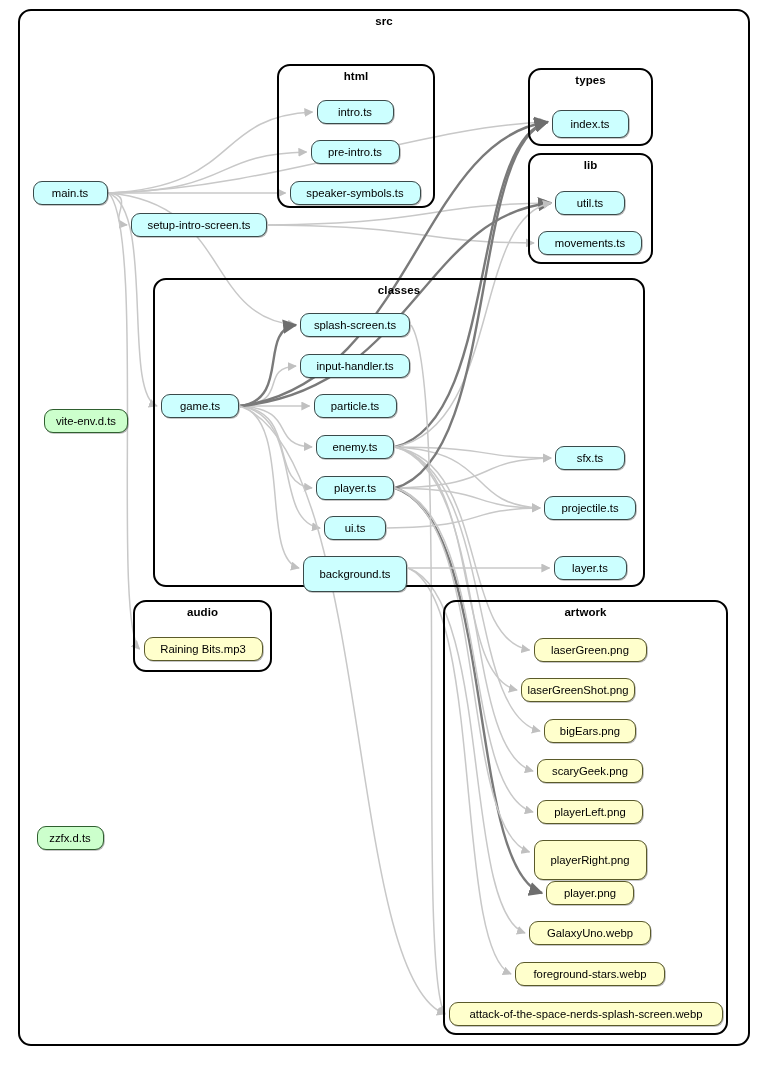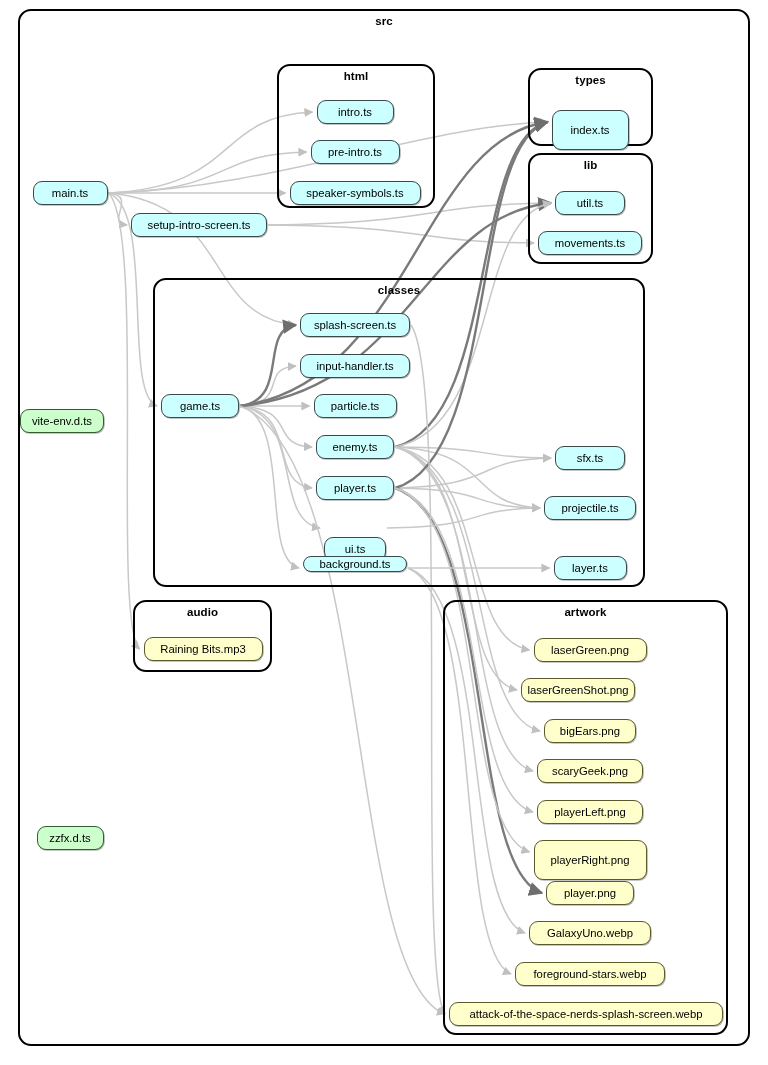--- a/index.html
+++ b/index.html
@@ -120,36 +120,36 @@
       <div class="cluster" style="left: 133px; top: 600px; width: 139px; height: 72px;">
         <div class="cluster-label">audio</div>
       </div>
       <div class="cluster" style="left: 443px; top: 600px; width: 285px; height: 435px;">
         <div class="cluster-label">artwork</div>
       </div>
     </div>
   <div id="nodes">
       <div class="node ts" style="left: 32.5px; top: 181px; width: 75px; height: 24px;">main.ts</div>
       <div class="node ts" style="left: 131px; top: 213px; width: 136px; height: 24px;">setup-intro-screen.ts</div>
-      <div class="node dts" style="left: 20px; top: 409px; width: 84px; height: 24px;">vite-env.d.ts</div>
+      <div class="node dts" style="left: 44px; top: 409px; width: 84px; height: 24px;">vite-env.d.ts</div>
       <div class="node dts" style="left: 36.5px; top: 826px; width: 67px; height: 24px;">zzfx.d.ts</div>
       <div class="node ts" style="left: 316.5px; top: 100px; width: 77px; height: 24px;">intro.ts</div>
       <div class="node ts" style="left: 310.5px; top: 140px; width: 89px; height: 24px;">pre-intro.ts</div>
       <div class="node ts" style="left: 289.5px; top: 181px; width: 131px; height: 24px;">speaker-symbols.ts</div>
-      <div class="node ts" style="left: 551.5px; top: 110px; width: 77px; height: 40px;">index.ts</div>
+      <div class="node ts" style="left: 551.5px; top: 110px; width: 77px; height: 28px;">index.ts</div>
       <div class="node ts" style="left: 555px; top: 191px; width: 70px; height: 24px;">util.ts</div>
       <div class="node ts" style="left: 538px; top: 231px; width: 104px; height: 24px;">movements.ts</div>
       <div class="node ts" style="left: 161px; top: 394px; width: 78px; height: 24px;">game.ts</div>
       <div class="node ts" style="left: 300px; top: 313px; width: 110px; height: 24px;">splash-screen.ts</div>
       <div class="node ts" style="left: 300px; top: 354px; width: 110px; height: 24px;">input-handler.ts</div>
       <div class="node ts" style="left: 313.5px; top: 394px; width: 83px; height: 24px;">particle.ts</div>
       <div class="node ts" style="left: 316px; top: 435px; width: 78px; height: 24px;">enemy.ts</div>
       <div class="node ts" style="left: 316px; top: 476px; width: 78px; height: 24px;">player.ts</div>
-      <div class="node ts" style="left: 324px; top: 516px; width: 62px; height: 24px; margin-top: 21px;">ui.ts</div>
-      <div class="node ts" style="left: 303px; top: 556px; width: 104px; height: 16px;">background.ts</div>
+      <div class="node ts" style="left: 324px; top: 516px; width: 62px; height: 24px;">ui.ts</div>
+      <div class="node ts" style="left: 303px; top: 556px; width: 104px; height: 36px;">background.ts</div>
       <div class="node ts" style="left: 555px; top: 446px; width: 70px; height: 24px;">sfx.ts</div>
       <div class="node ts" style="left: 544px; top: 496px; width: 92px; height: 24px; text-align: right;">projectile.ts</div>
       <div class="node ts" style="left: 553.5px; top: 556px; width: 73px; height: 24px;">layer.ts</div>
       <div class="node asset" style="left: 143.5px; top: 637px; width: 119px; height: 24px;">Raining Bits.mp3</div>
       <div class="node asset" style="left: 533.5px; top: 638px; width: 113px; height: 24px;">laserGreen.png</div>
       <div class="node asset" style="left: 521px; top: 678px; width: 114px; height: 24px;">laserGreenShot.png</div>
       <div class="node asset" style="left: 544px; top: 719px; width: 92px; height: 24px;">bigEars.png</div>
       <div class="node asset" style="left: 537px; top: 759px; width: 106px; height: 24px; text-align: right;">scaryGeek.png</div>
       <div class="node asset" style="left: 537px; top: 800px; width: 106px; height: 24px;">playerLeft.png</div>
       <div class="node asset" style="left: 533.5px; top: 840px; width: 113px; height: 40px;">playerRight.png</div>

